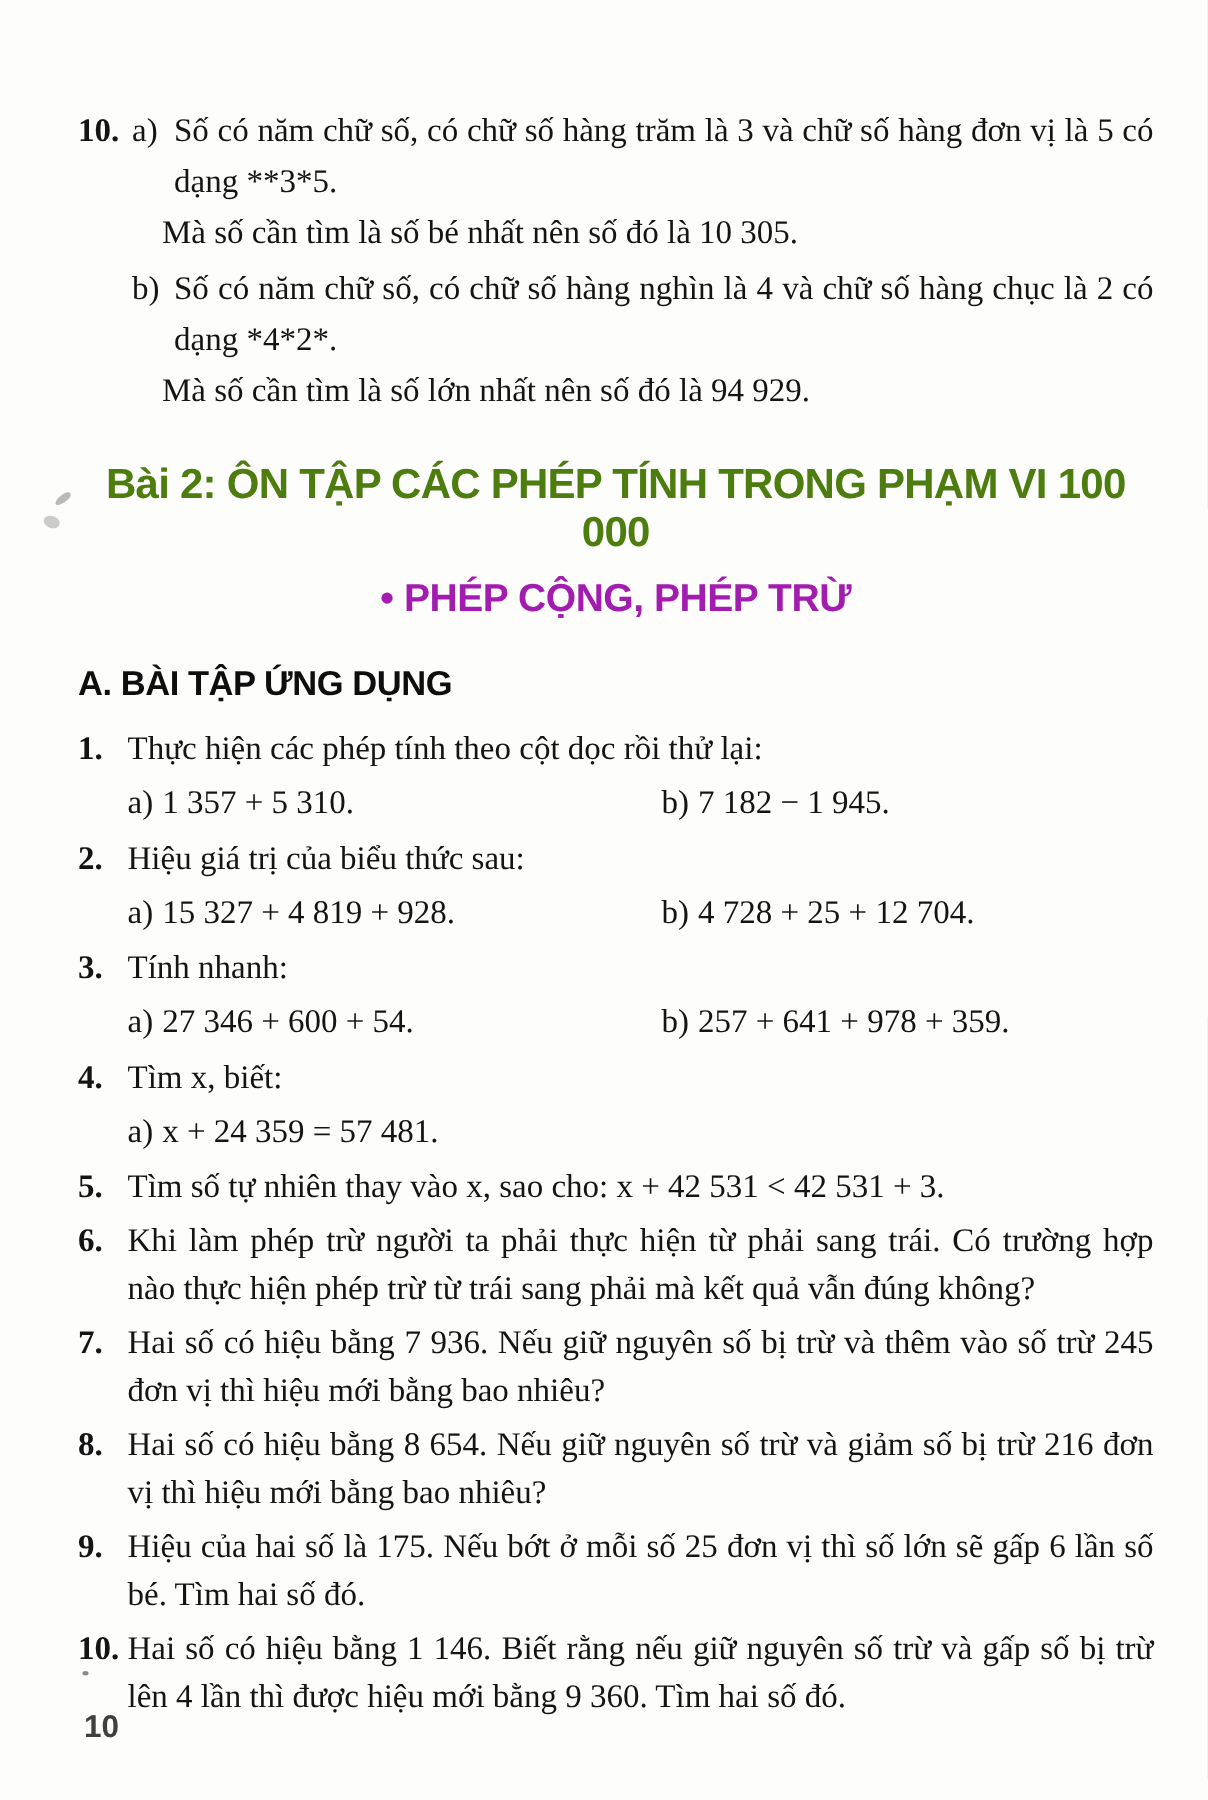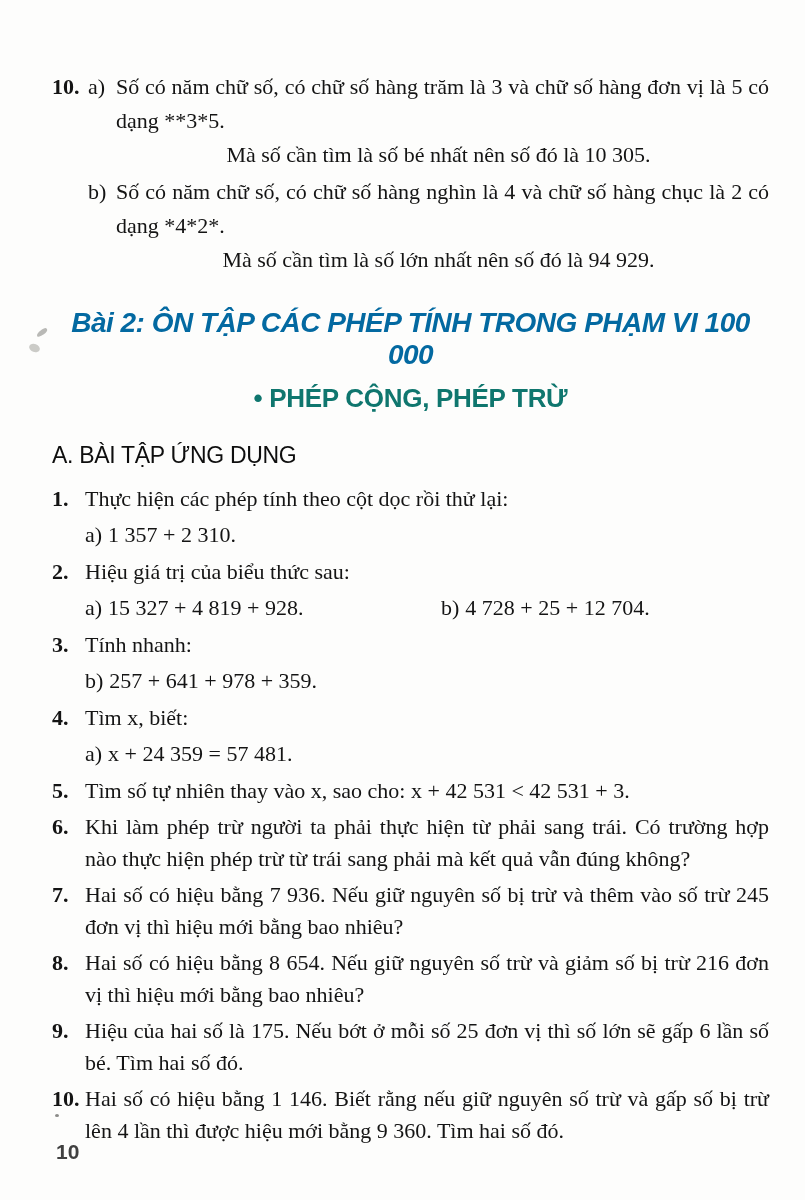--- a/index.html
+++ b/index.html
@@ -15,35 +15,35 @@
     overflow:hidden;
   }
   
   .answers{font-size:22px;line-height:34px;}
   .item{display:flex;}
   .item > .num{font-weight:700;flex:0 0 36px;}
   .item-body{flex:1;}
   .subitem{display:flex;}
   .sub-label{flex:0 0 28px;}
   .sub-text{flex:1;margin:0;text-align:justify;}
-  .conclusion{margin:0 0 3px 20px;text-align:center;}
+  .conclusion{margin:0 0 3px 20px;}
   
   h1.title{
     font-family:"Liberation Sans","DejaVu Sans",sans-serif;
     font-weight:700;font-size:28px;letter-spacing:-0.5px;
-    text-align:center;margin:27px 0 0;color:#0369a1;font-style:italic;
+    text-align:center;margin:27px 0 0;color:#4d7c0f;
   }
   h2.subtitle{
     font-family:"Liberation Sans","DejaVu Sans",sans-serif;
     font-weight:700;font-size:26px;letter-spacing:-0.3px;
-    text-align:center;margin:12px 0 0;color:#0f766e;
+    text-align:center;margin:12px 0 0;color:#a21caf;
   }
   h3.section{
     font-family:"Liberation Sans","DejaVu Sans",sans-serif;
-    font-weight:400;font-size:23px;letter-spacing:-0.3px;
+    font-weight:700;font-size:23px;letter-spacing:-0.3px;
     margin:28px 0 14px;color:#0e0e0e;
   }
   
   .ex{display:flex;margin-bottom:4px;font-size:22px;line-height:32px;}
   .ex .num{font-weight:700;flex:0 0 auto;min-width:33px;}
   .ex-body{flex:1;}
   .ex-text{margin:0;text-align:justify;}
   .opts{display:flex;margin:0 0 5px 33px;font-size:22px;line-height:32px;}
   .opt{white-space:nowrap;}
   .opt-a{width:356px;}
@@ -95,41 +95,43 @@
 
   <section>
 
     <div class="ex">
       <span class="num">1.</span>
       <div class="ex-body">
           <p class="ex-text">Thực hiện các phép tính theo cột dọc rồi thử lại:</p>
         </div>
     </div>
     <div class="opts">
-      <span class="opt opt-a"><span class="lbl">a)</span><span>1 357 + 2 310.</span></span>
+      <span class="opt opt-a"><span class="lbl">a)</span><span>1 357 + 5 310.</span></span>
+      <span class="opt opt-b"><span class="lbl">b)</span><span>7 182 − 1 945.</span></span>
     </div>
 
     <div class="ex">
       <span class="num">2.</span>
       <div class="ex-body">
           <p class="ex-text">Hiệu giá trị của biểu thức sau:</p>
         </div>
     </div>
     <div class="opts">
       <span class="opt opt-a"><span class="lbl">a)</span><span>15 327 + 4 819 + 928.</span></span>
       <span class="opt opt-b"><span class="lbl">b)</span><span>4 728 + 25 + 12 704.</span></span>
     </div>
 
     <div class="ex">
       <span class="num">3.</span>
       <div class="ex-body">
           <p class="ex-text">Tính nhanh:</p>
         </div>
     </div>
     <div class="opts">
+      <span class="opt opt-a"><span class="lbl">a)</span><span>27 346 + 600 + 54.</span></span>
       <span class="opt opt-b"><span class="lbl">b)</span><span>257 + 641 + 978 + 359.</span></span>
     </div>
 
     <div class="ex">
       <span class="num">4.</span>
       <div class="ex-body">
           <p class="ex-text">Tìm x, biết:</p>
         </div>
     </div>
     <div class="opts">

